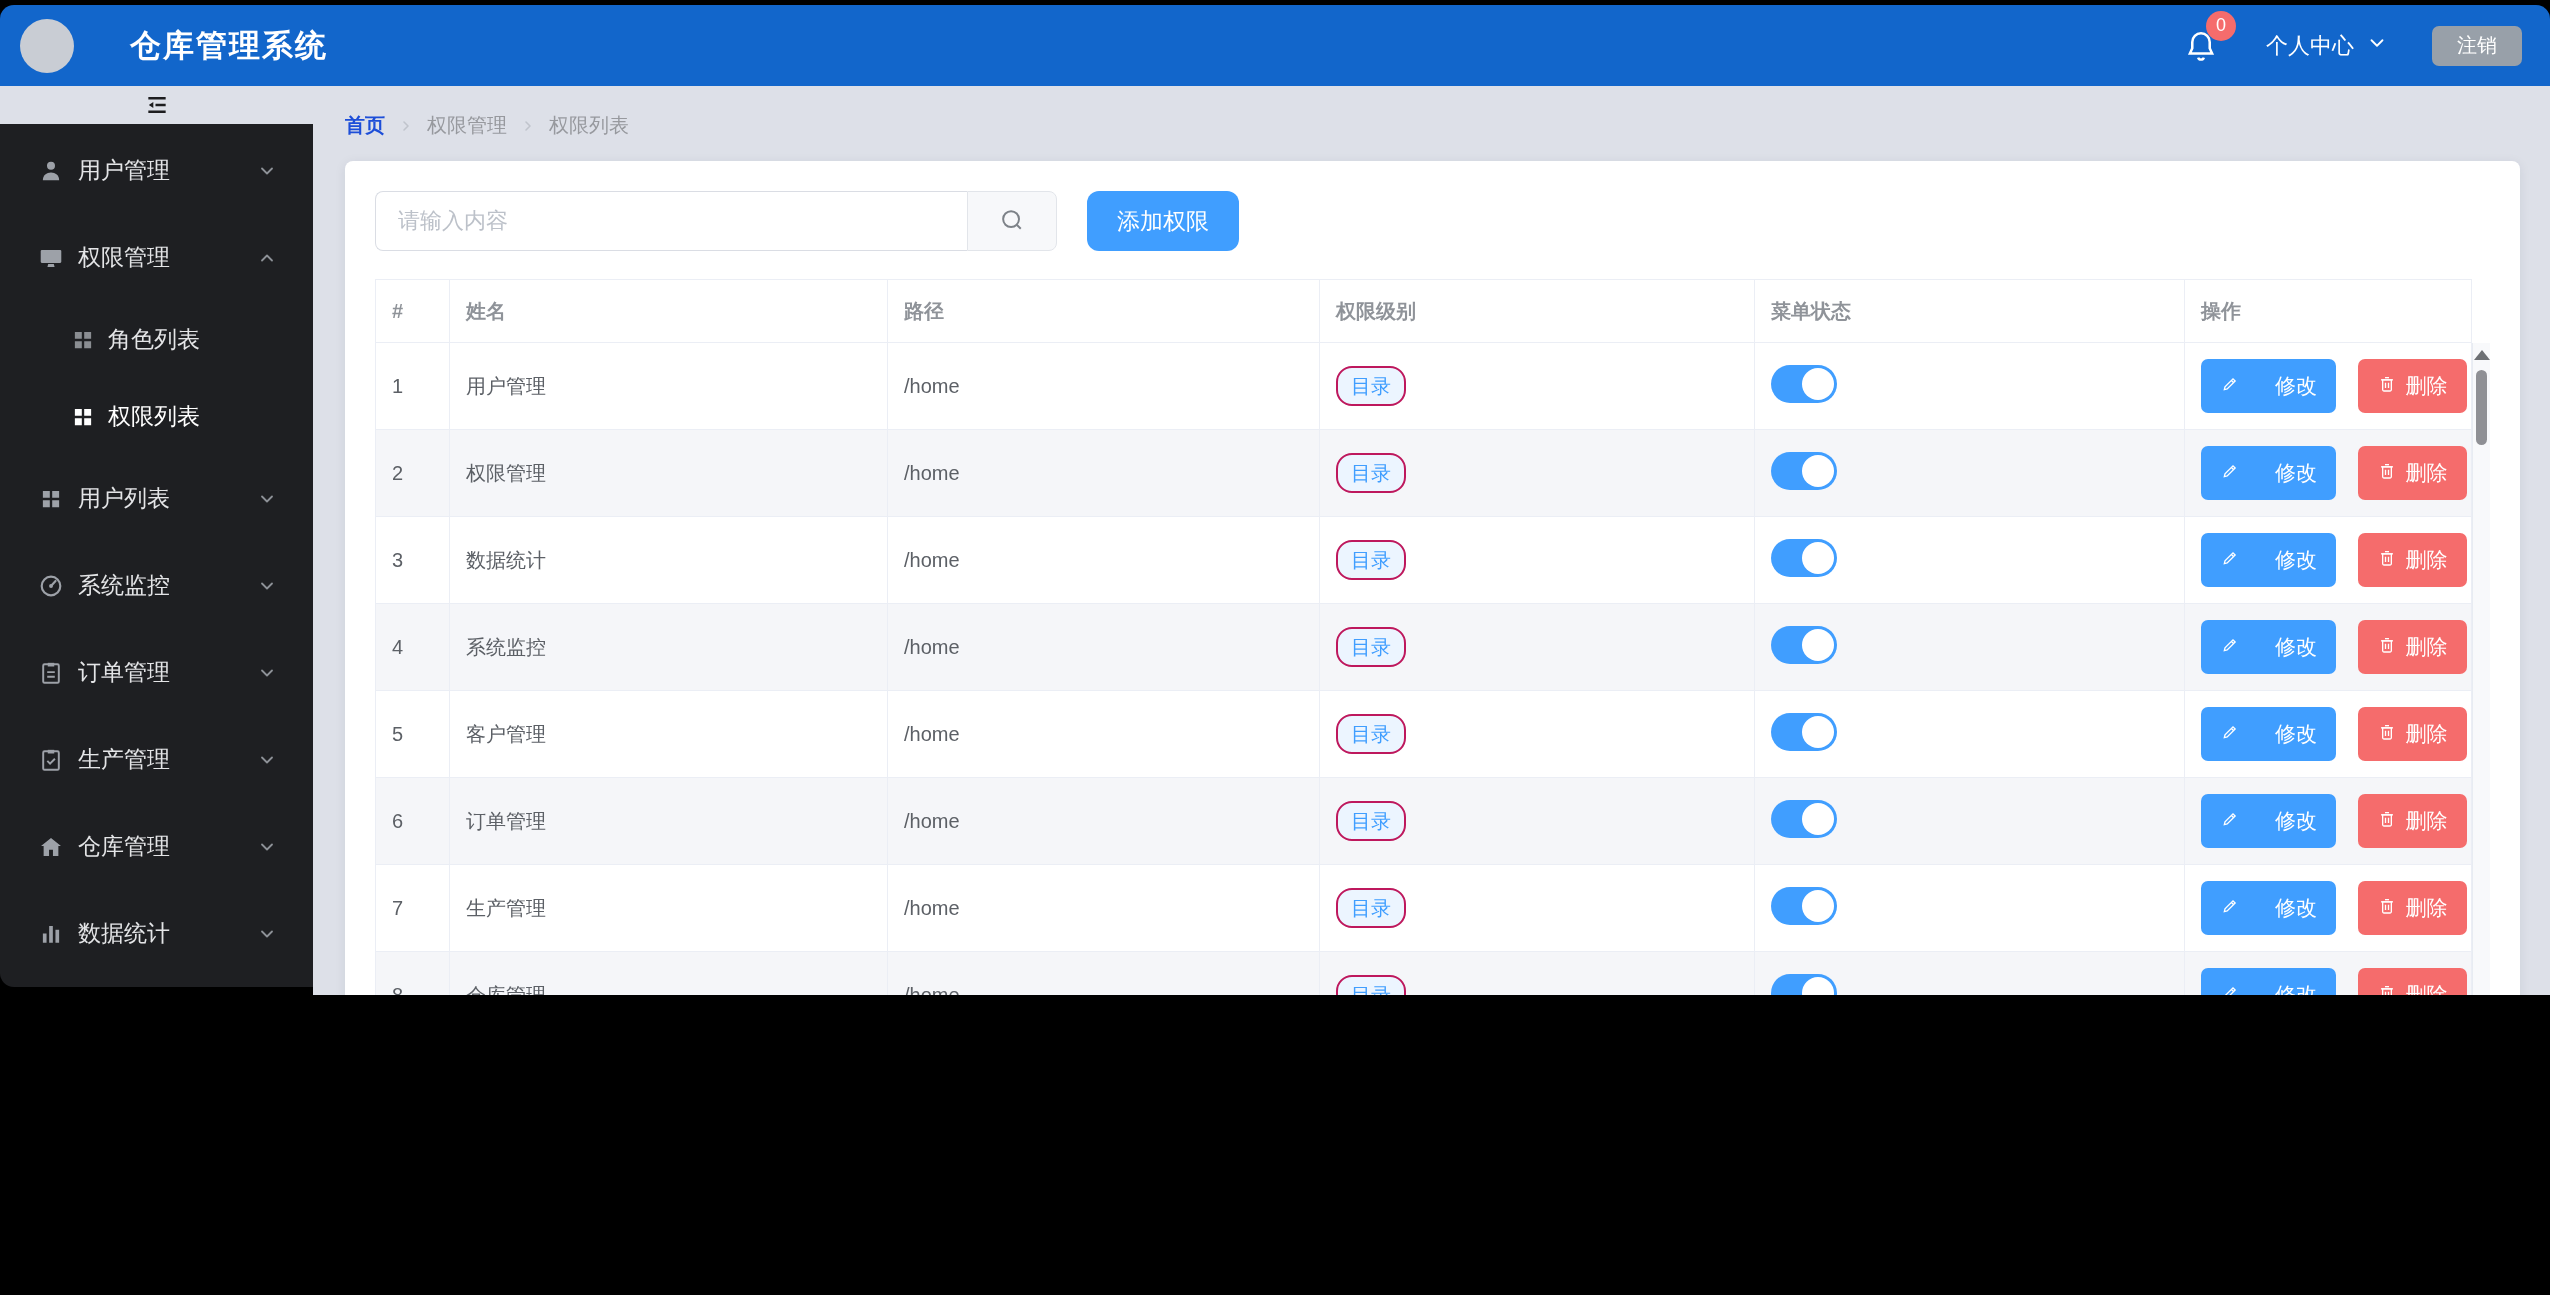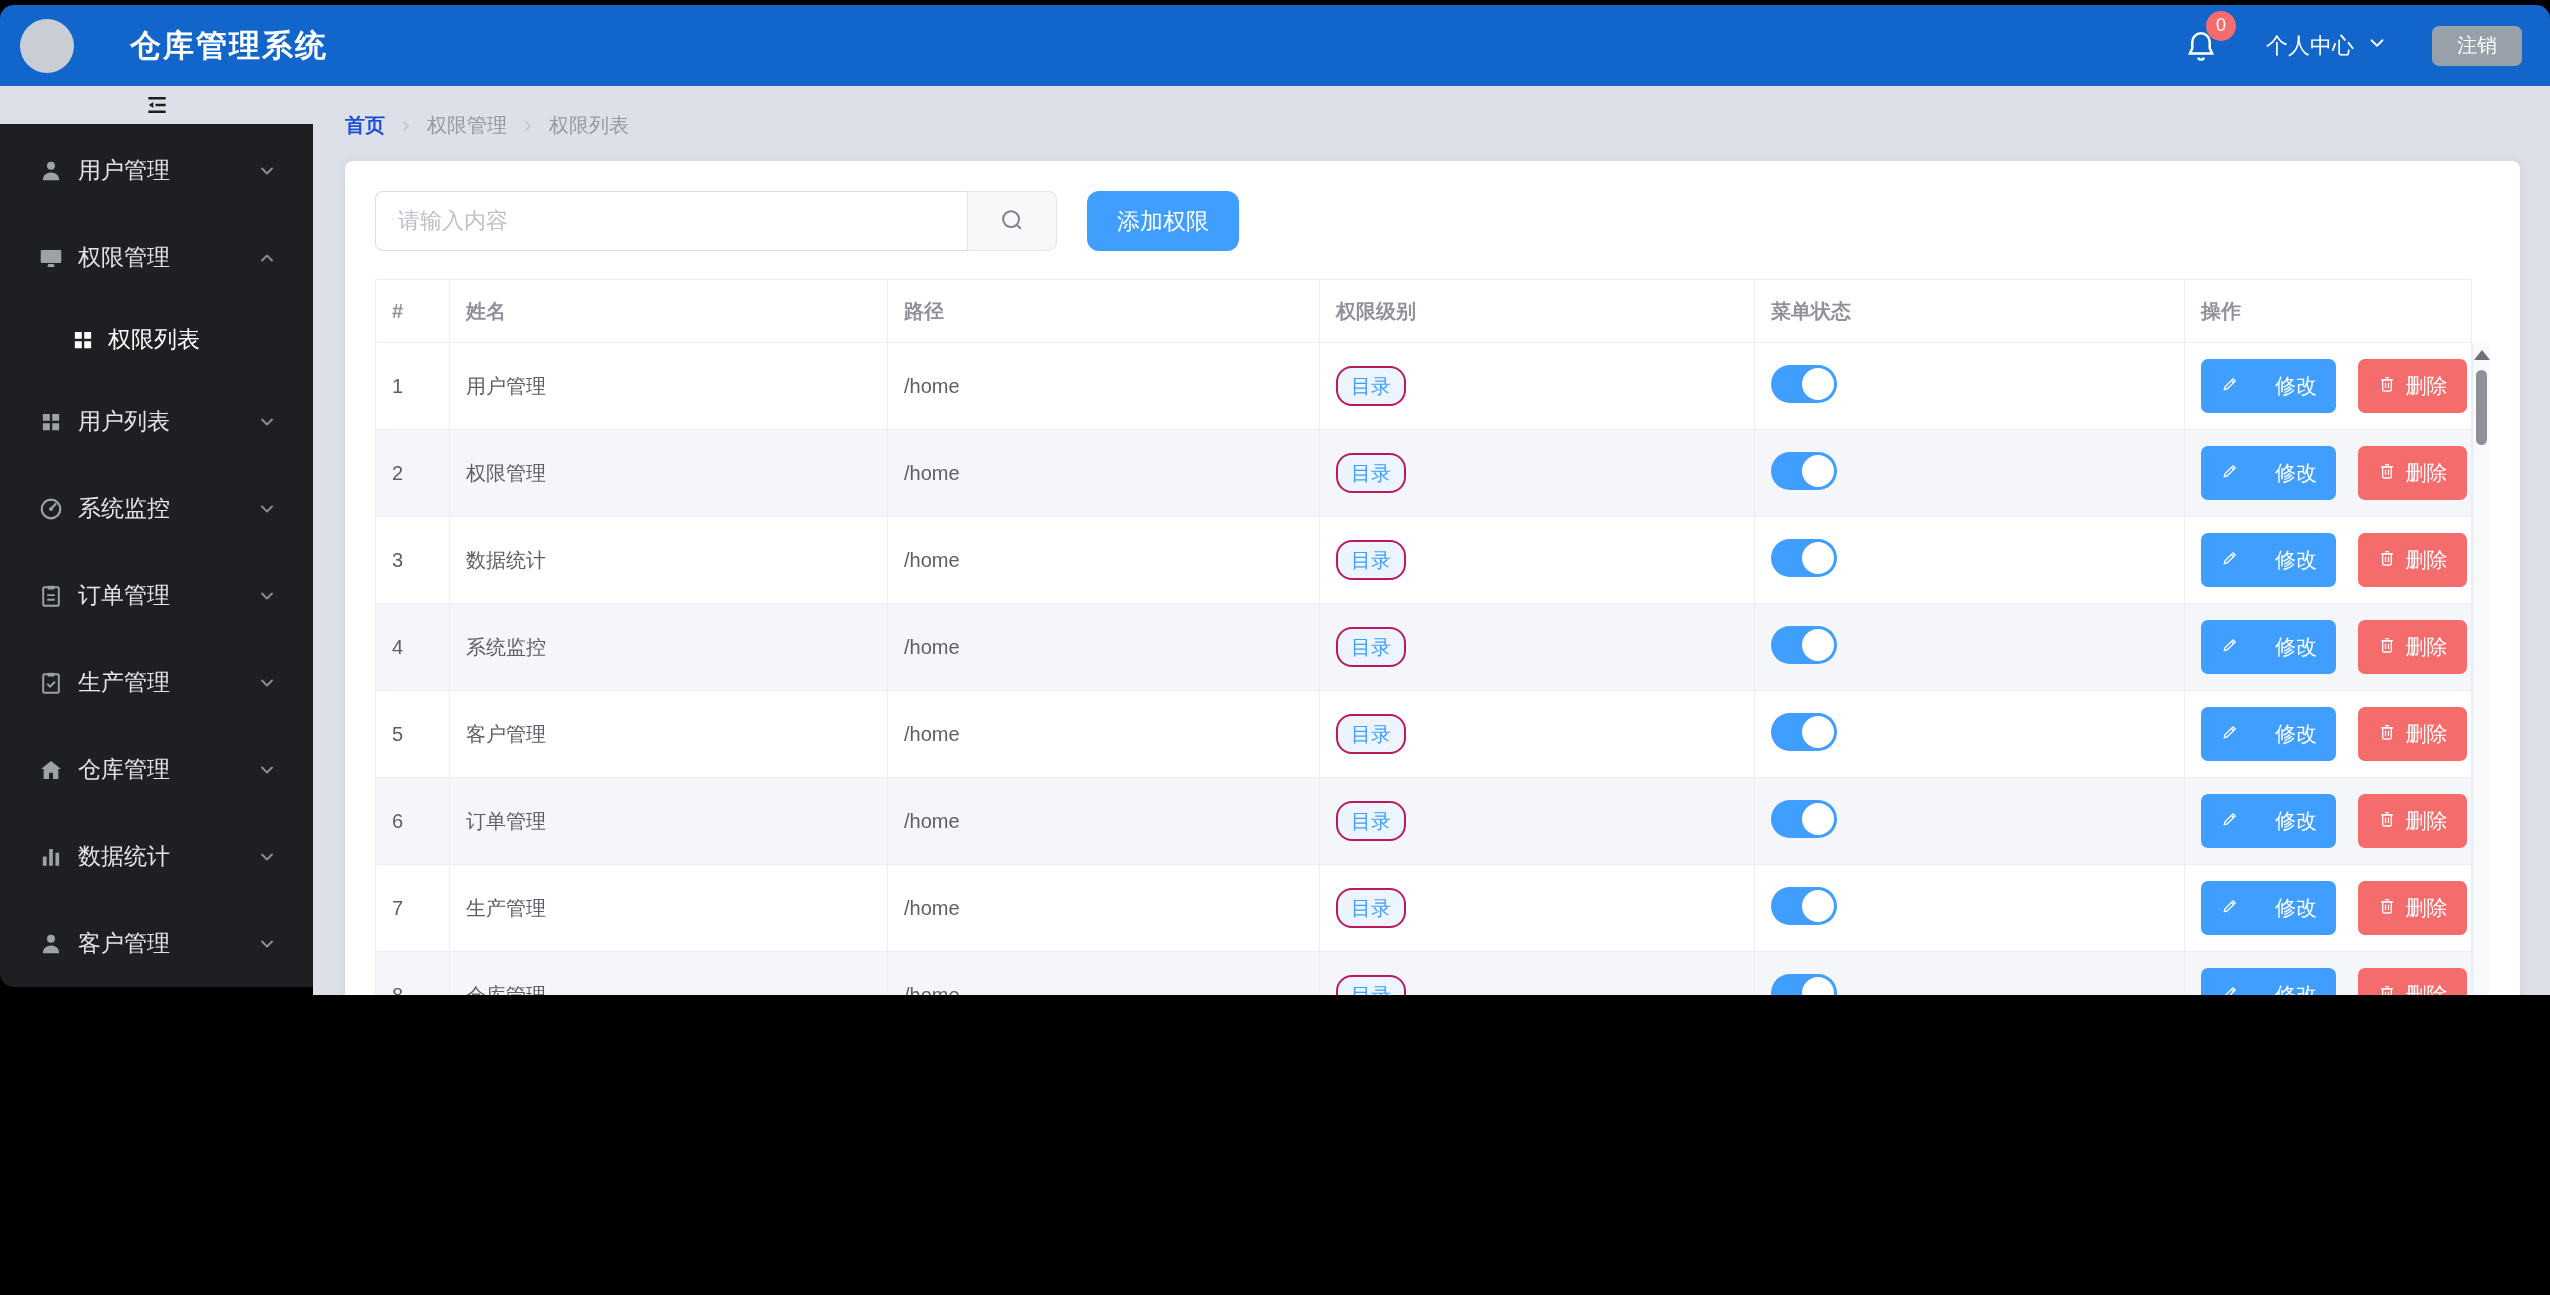--- a/index.html
+++ b/index.html
@@ -210,20 +210,28 @@
                 <path d="M9.4 17.5h5.2l.7 2.7H8.7z"></path>
               </svg>
           </span>
           <span class="mi-label">权限管理</span>
           <span class="mi-chev">
             <svg viewBox="0 0 24 24">
                 <path d="m6 15 6-6 6 6" fill="none" stroke="currentColor" stroke-width="2.2" stroke-linecap="round" stroke-linejoin="round"></path>
               </svg>
           </span>
         </div>
+        <div class="mi sub">
+          <span class="mi-icon">
+            <svg viewBox="0 0 24 24" fill="currentColor">
+                <path d="M4.5 4.5h6.4v6.4H4.5zM13.1 4.5h6.4v6.4h-6.4zM4.5 13.1h6.4v6.4H4.5zM13.1 13.1h6.4v6.4h-6.4z"></path>
+              </svg>
+          </span>
+          <span class="mi-label">角色列表</span>
+        </div>
         <div class="mi sub active">
           <span class="mi-icon">
             <svg viewBox="0 0 24 24" fill="currentColor">
                 <path d="M4.5 4.5h6.4v6.4H4.5zM13.1 4.5h6.4v6.4h-6.4zM4.5 13.1h6.4v6.4H4.5zM13.1 13.1h6.4v6.4h-6.4z"></path>
               </svg>
           </span>
           <span class="mi-label">权限列表</span>
         </div>
         <div class="mi">
           <span class="mi-icon">

